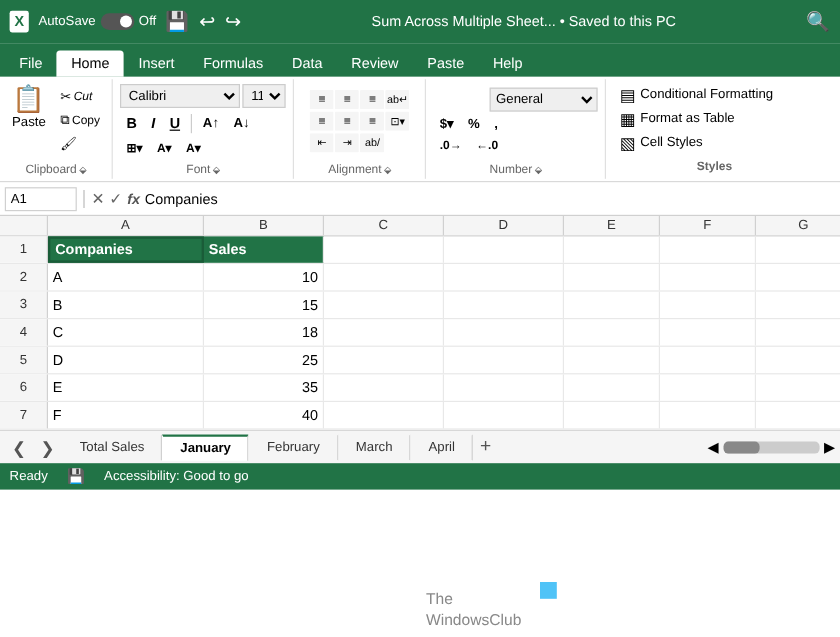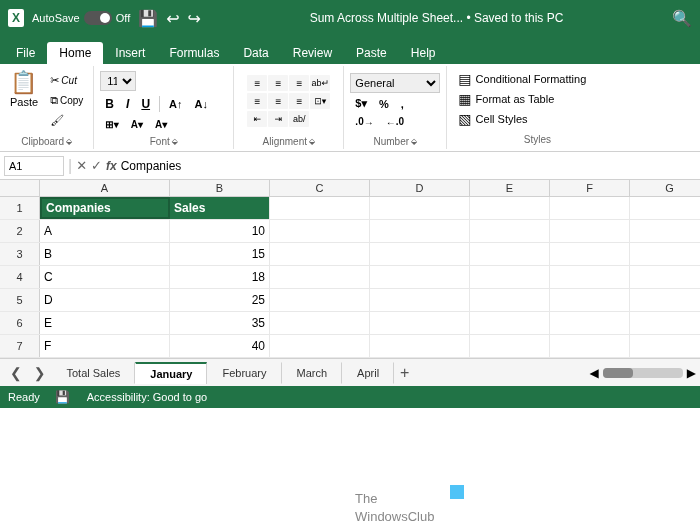--- a/index.html
+++ b/index.html
@@ -320,20 +320,21 @@
       align-items: center;
       justify-content: center;
       border-radius: 1px;
     }
 
     .number-select {
       font-size: 11px;
       border: 1px solid #ccc;
       width: 90px;
       height: 20px;
+      margin-left: 47px;
     }
     .num-row { display: flex; gap: 2px; align-items: center; }
   </style>
 </head>
 <body>
 
 <div class="title-bar">
   <div class="title-bar-logo">X</div>
   <div class="title-bar-autosave">
     <span>AutoSave</span>
@@ -378,20 +379,23 @@
     </div>
     <div class="ribbon-group-label">
       <span>Clipboard</span>
       <span style="font-size:8px;">⬙</span>
     </div>
   </div>
 
   <div class="ribbon-group" style="min-width:140px;">
     <div style="display:flex; flex-direction:column; gap:2px; flex:1; justify-content:center; width:100%;">
       <div class="font-group-row">
+        <select class="font-select">
+          <option>Calibri</option>
+        </select>
         <select class="size-select">
           <option>11</option>
         </select>
       </div>
       <div class="font-group-row">
         <button class="fmt-btn bold">B</button>
         <button class="fmt-btn italic">I</button>
         <button class="fmt-btn underline">U</button>
         <span style="width:1px;background:#ccc;height:16px;margin:0 2px;"></span>
         <button class="fmt-btn" style="font-size:11px;">A↑</button>
@@ -462,21 +466,21 @@
       <span>Conditional Formatting</span>
     </div>
     <div class="styles-item">
       <span style="font-size:14px;">▦</span>
       <span>Format as Table</span>
     </div>
     <div class="styles-item">
       <span style="font-size:14px;">▧</span>
       <span>Cell Styles</span>
     </div>
-    <div class="ribbon-group-label" style="margin-top:auto;">
+    <div class="ribbon-group-label" style="margin-top:auto;font-weight:bold;">
       <span>Styles</span>
     </div>
   </div>
 </div>
 
 <div class="formula-bar">
   <div class="cell-ref">A1</div>
   <span style="color:#ccc; font-size:16px;">|</span>
   <span style="color:#666; font-size:13px; cursor:pointer;">✕</span>
   <span style="color:#666; font-size:13px; cursor:pointer;">✓</span>

